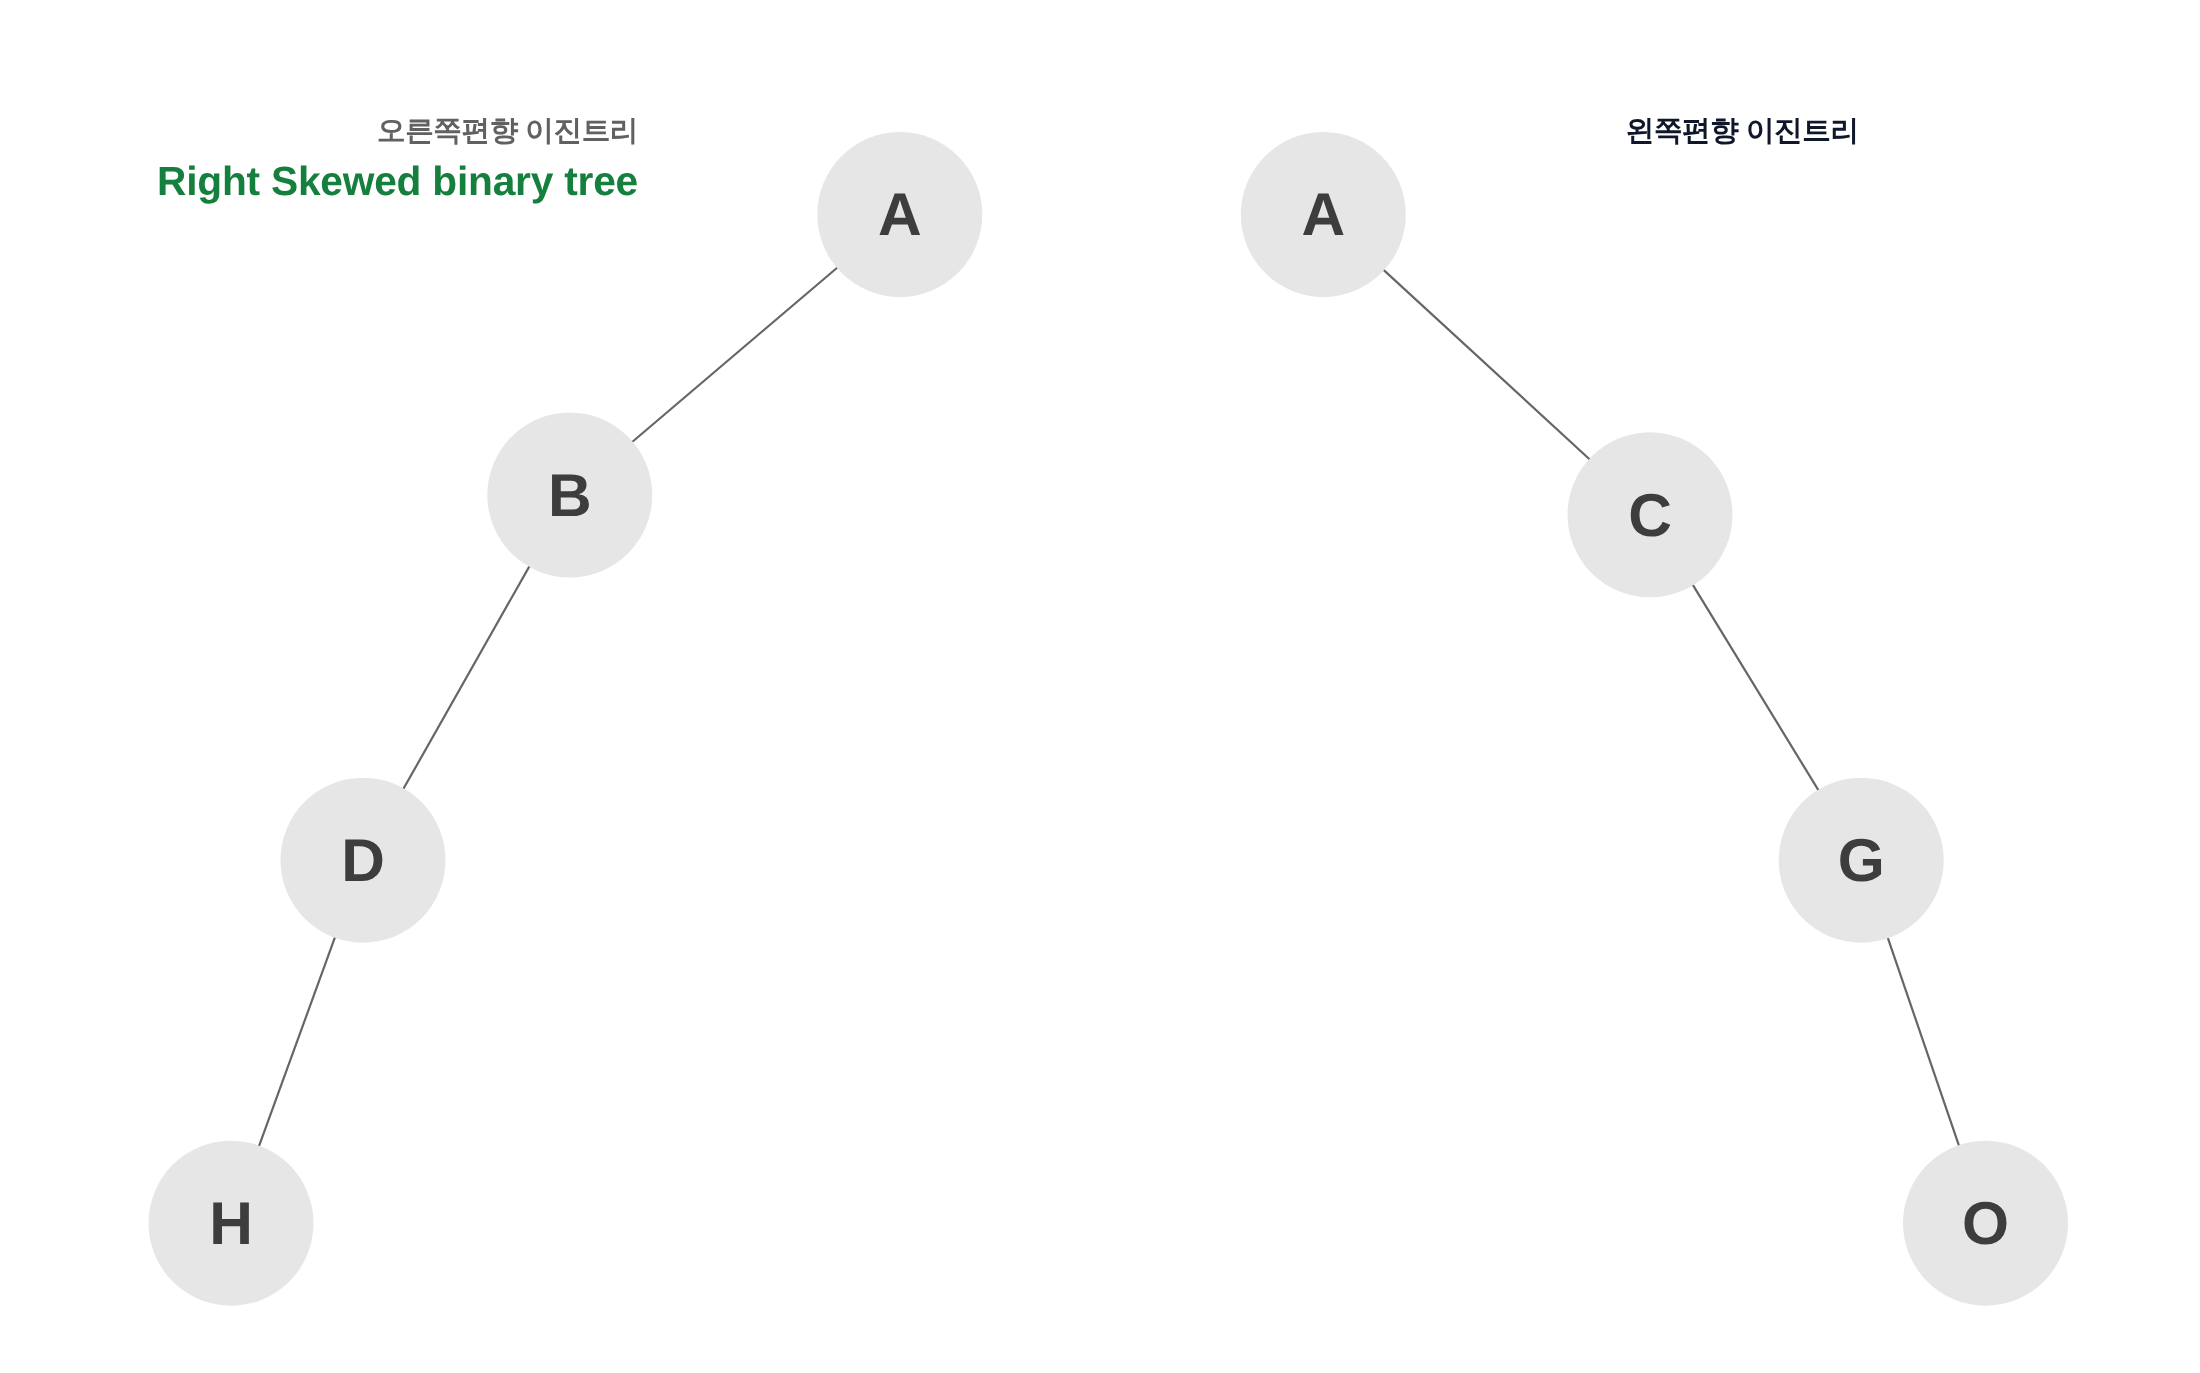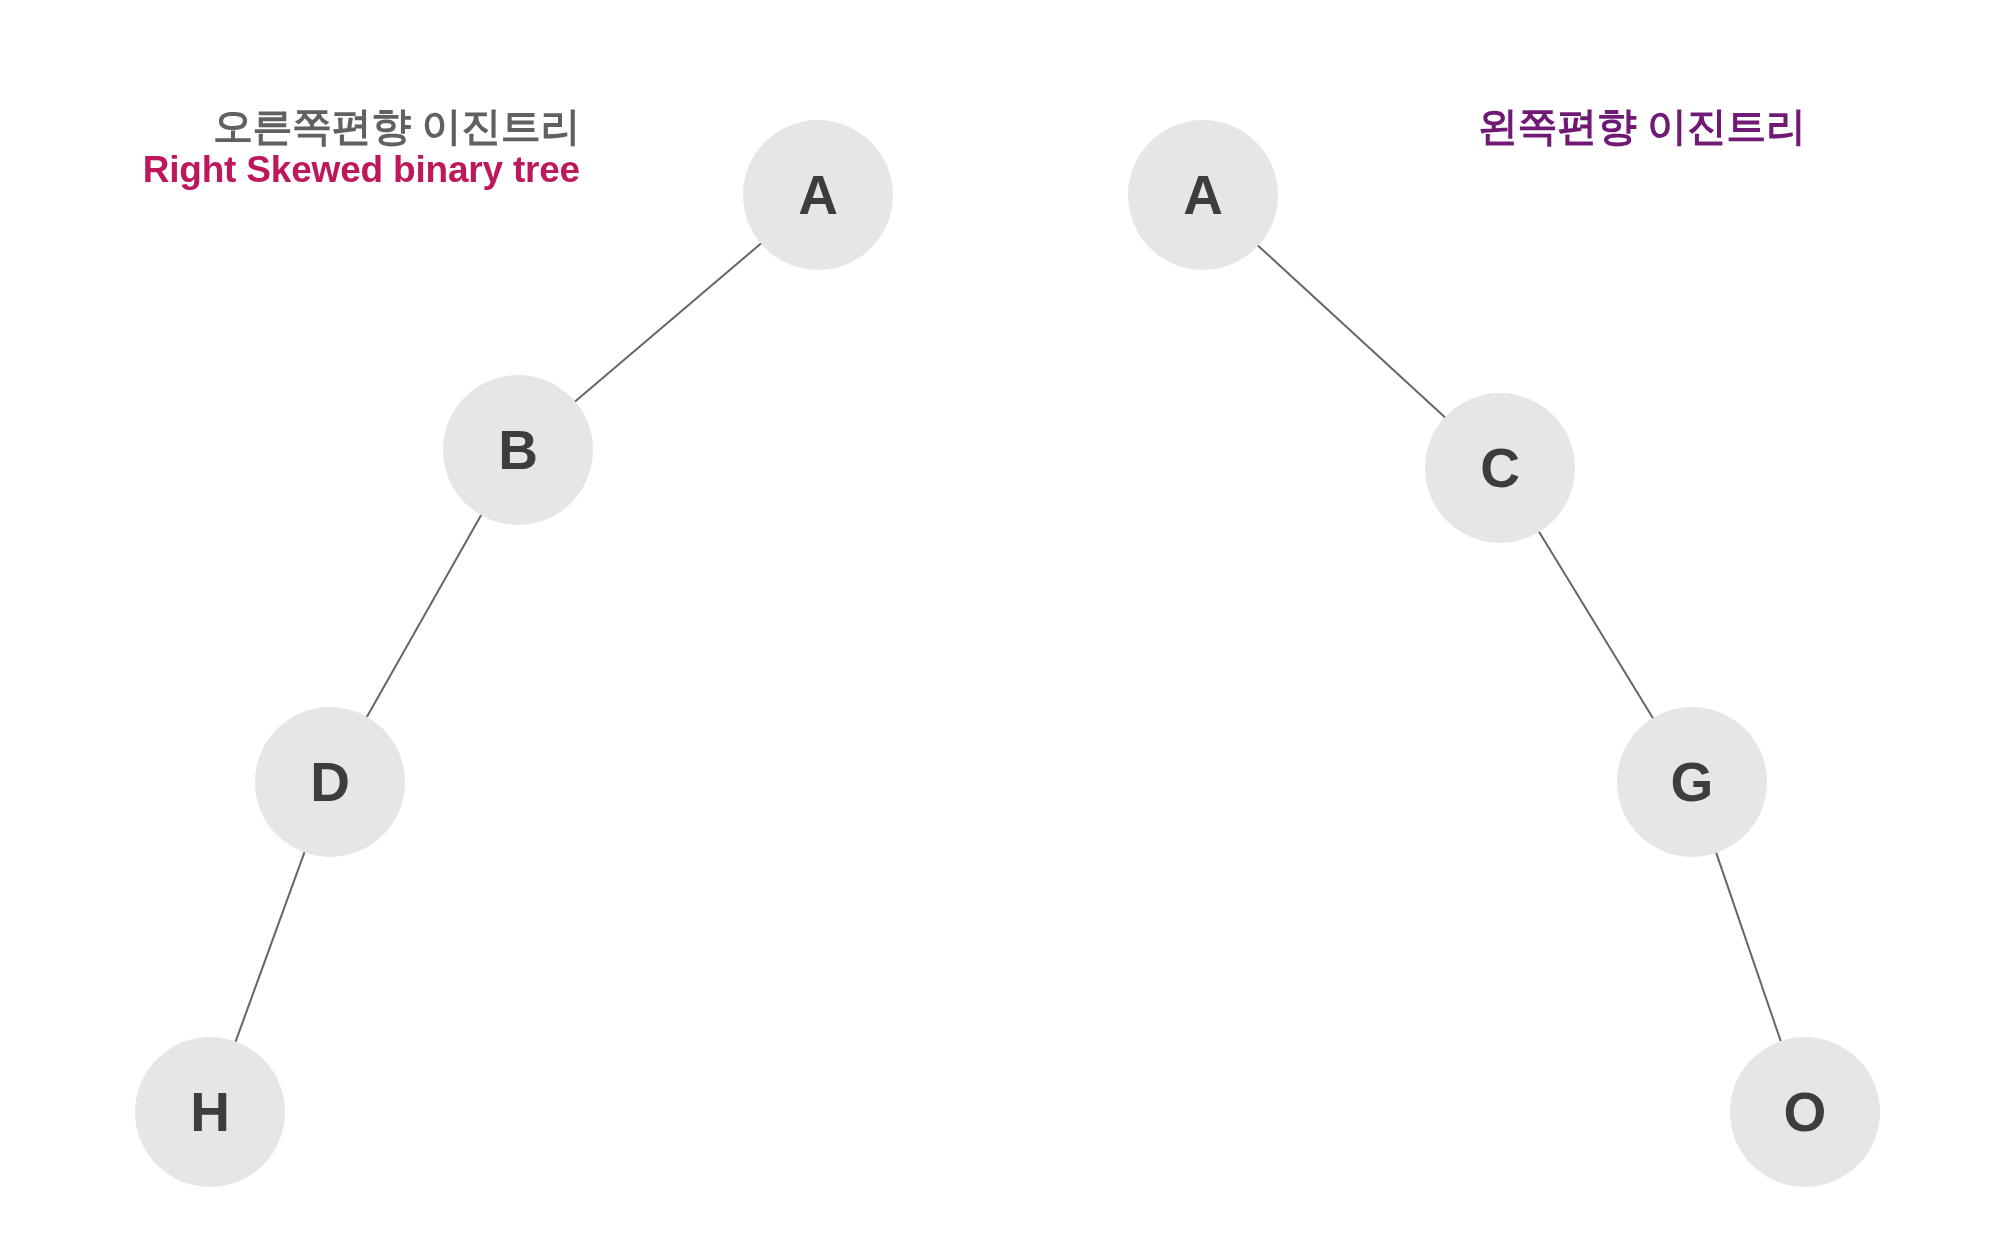--- a/index.html
+++ b/index.html
@@ -40,29 +40,29 @@
     line-height: 1;
     user-select: none;
   }
   .caption {
     position: absolute;
     white-space: nowrap;
     color: #616161;
     line-height: 1.05;
   }
   .caption-kr {
-    font-size: 40px;
+    font-size: 26px;
     font-weight: bold;
     letter-spacing: -0.4px;
-    margin-bottom: 4px;
+    margin-bottom: 14px;
   }
   .caption-en {
     font-size: 37px;
     font-weight: bold;
-    color: #be185d;
+    color: #15803d;
     letter-spacing: -0.2px;
   }
   .caption-right {
     text-align: left;
   }
   .caption-left {
     text-align: right;
   }
 </style>
 </head>
@@ -105,17 +105,17 @@
         <span class="node-label" style="color: rgb(61, 61, 61);">O</span>
       </div>
     </div>
 
   <div id="caption-layer">
       <div class="caption caption-left" style="left: 60px; top: 105px; width: 520px; text-align: right;">
         <div class="caption-kr" style="color: rgb(97, 97, 97);">오른쪽편향 이진트리</div>
         <div class="caption-en">Right Skewed binary tree</div>
       </div>
       <div class="caption caption-right" style="left: 1478px; top: 105px; width: 520px; text-align: left;">
-        <div class="caption-kr" style="color: #701a75;">왼쪽편향 이진트리</div>
+        <div class="caption-kr" style="color: #0f172a;">왼쪽편향 이진트리</div>
       </div>
     </div>
 
 </div>
 
 </body></html>

